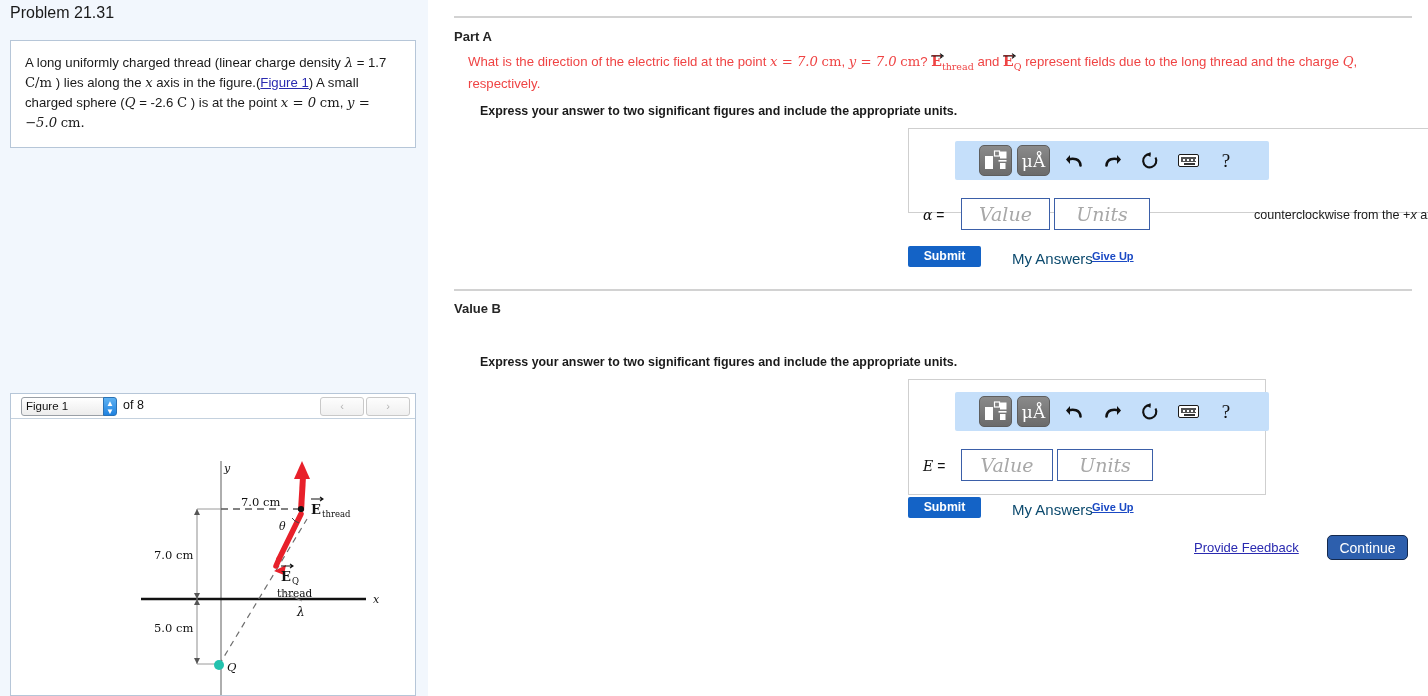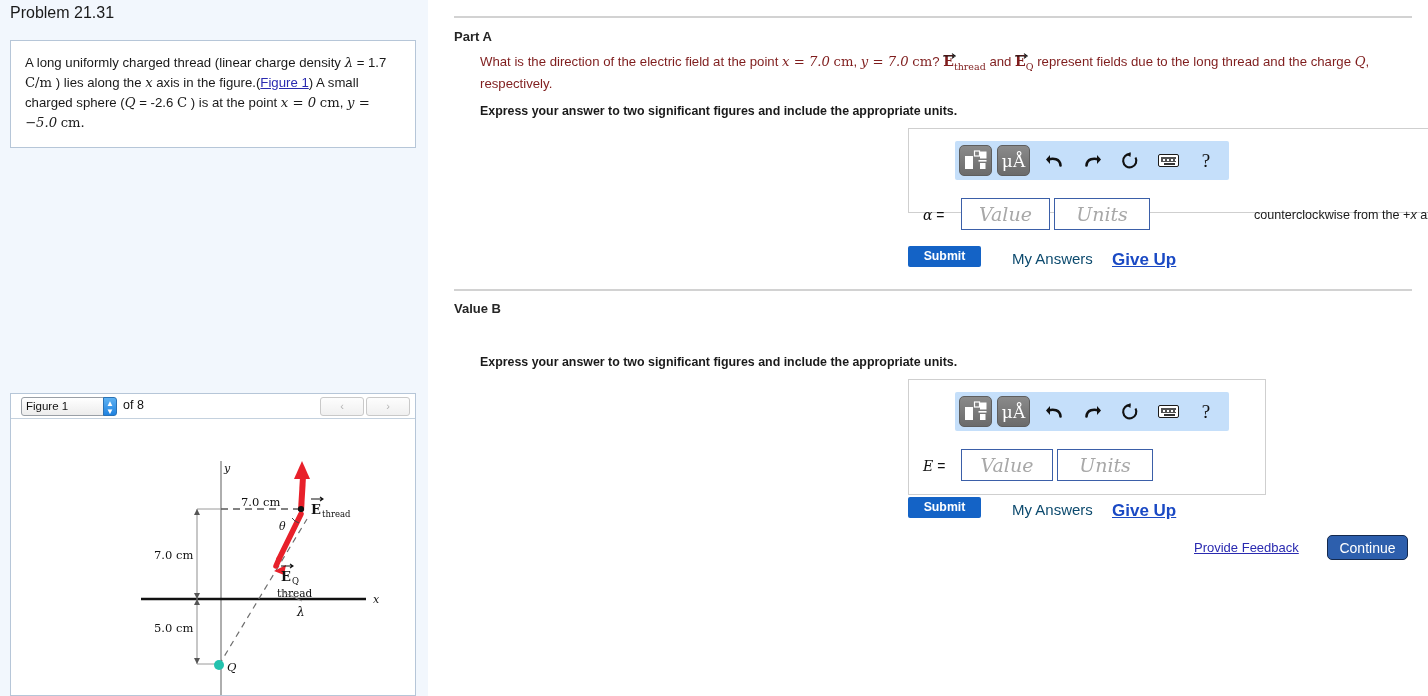--- a/index.html
+++ b/index.html
@@ -127,25 +127,25 @@
   }
   .part-heading {
     position: absolute;
     left: 26px;
     font-size: 13px;
     font-weight: bold;
     color: #262626;
   }
   .question-text {
     position: absolute;
-    left: 52px;
+    left: 40px;
     width: 940px;
     font-size: 13.2px;
     line-height: 17px;
-    color: #7f1d1d;
+    color: #ef4444;
   }
   .express-text {
     position: absolute;
     left: 52px;
     font-size: 12.4px;
     font-weight: bold;
     color: #1a1a1a;
   }
 
   
@@ -155,21 +155,21 @@
     background: #ffffff;
   }
   .mathbar {
     position: absolute;
     left: 46px; top: 12px;
     height: 39px;
     background: #c5dffa;
     border-radius: 2px;
     display: flex;
     align-items: center;
-    padding: 0 4px;
+    padding: 0 24px;
   }
   .tool-sq {
     width: 33px; height: 31px;
     border-radius: 5px;
     background: linear-gradient(#8a8a8a, #6b6b6b);
     border: 1px solid #5e5e5e;
     margin-right: 5px;
     position: relative;
     display: flex; align-items: center; justify-content: center;
   }
@@ -238,26 +238,25 @@
     border-radius: 2px;
   }
   .my-answers {
     position: absolute;
     font-size: 15px;
     font-weight: normal;
     color: #0c4a6e;
   }
   .give-up {
     position: absolute;
-    font-size: 17px;
+    font-size: 11px;
     font-weight: bold;
     color: #1a49c4;
     text-decoration: underline;
     cursor: pointer;
-    margin-left: 20px;
   }
 
   #provide-feedback {
     position: absolute;
     left: 766px; top: 540px;
     font-size: 13px;
     color: #2a2ab0;
     text-decoration: underline;
     cursor: pointer;
   }

